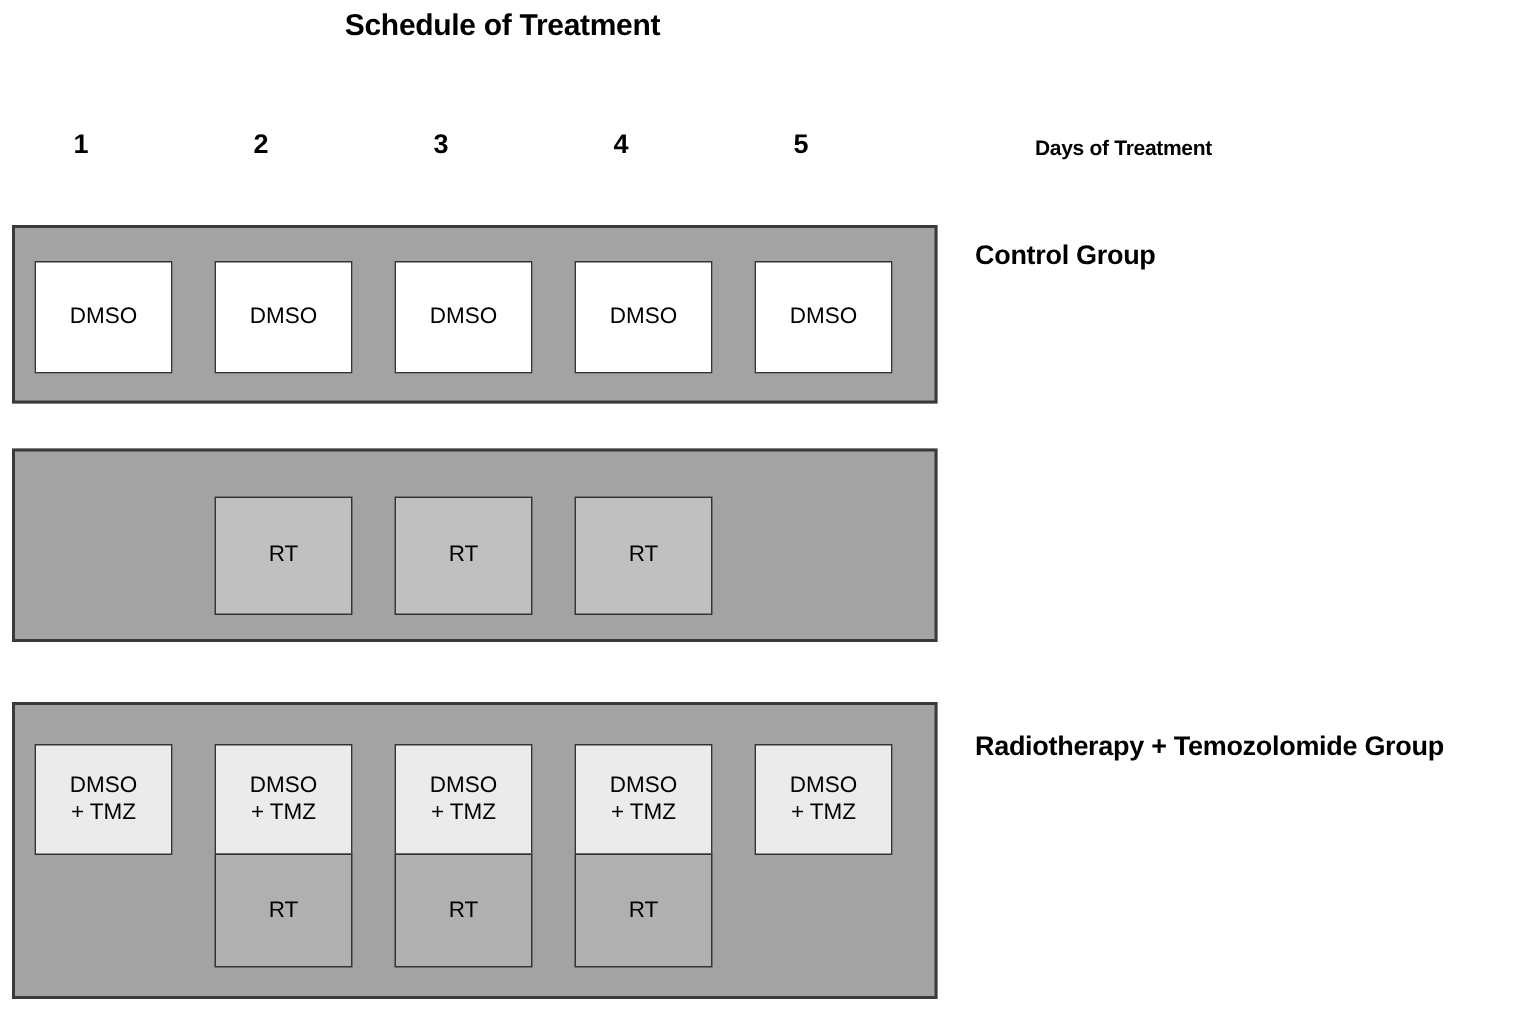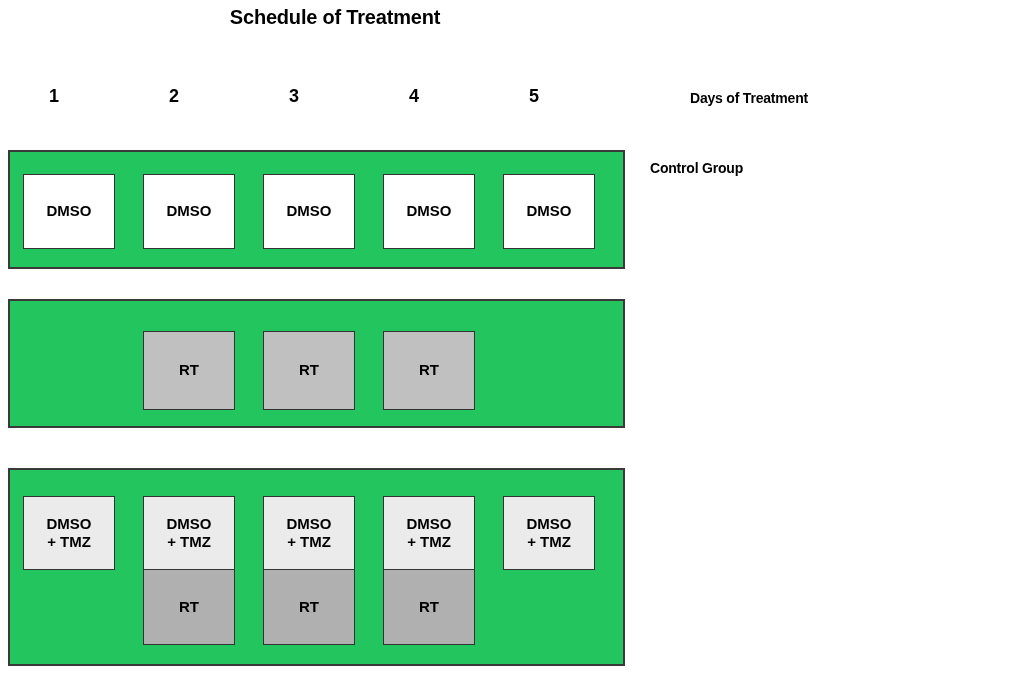--- a/index.html
+++ b/index.html
@@ -55,31 +55,30 @@
 
   
   .side-label {
     position: absolute;
     left: 650px;
     font-weight: bold;
     white-space: nowrap;
     letter-spacing: -0.2px;
   }
   .side-label.small { font-size: 14px; }
-  .side-label.big   { font-size: 14px; }
+  .side-label.big   { font-size: 18px; }
 
   
   .group-box {
     position: absolute;
     left: 8px;
     width: 617px;
     border: 2px solid #3a3a3a;
     box-sizing: border-box;
-    background: #22c55e;
-    font-weight: bold;
+    background: #a3a3a3;
   }
 
   
   .cell {
     position: absolute;
     box-sizing: border-box;
     border: 1.5px solid #333333;
     display: flex;
     flex-direction: column;
     align-items: center;
@@ -177,14 +176,15 @@
       <span class="cell-line">RT</span>
     </div>
     <div class="cell dark stack-bottom" style="left:253px; top:99px; width:92px; height:76px;">
       <span class="cell-line">RT</span>
     </div>
     <div class="cell dark stack-bottom" style="left:373px; top:99px; width:92px; height:76px;">
       <span class="cell-line">RT</span>
     </div>
   </div>
 
+  <div class="side-label big" style="top:487px;">Radiotherapy + Temozolomide Group</div>
 
 </div>
 
 </body></html>

